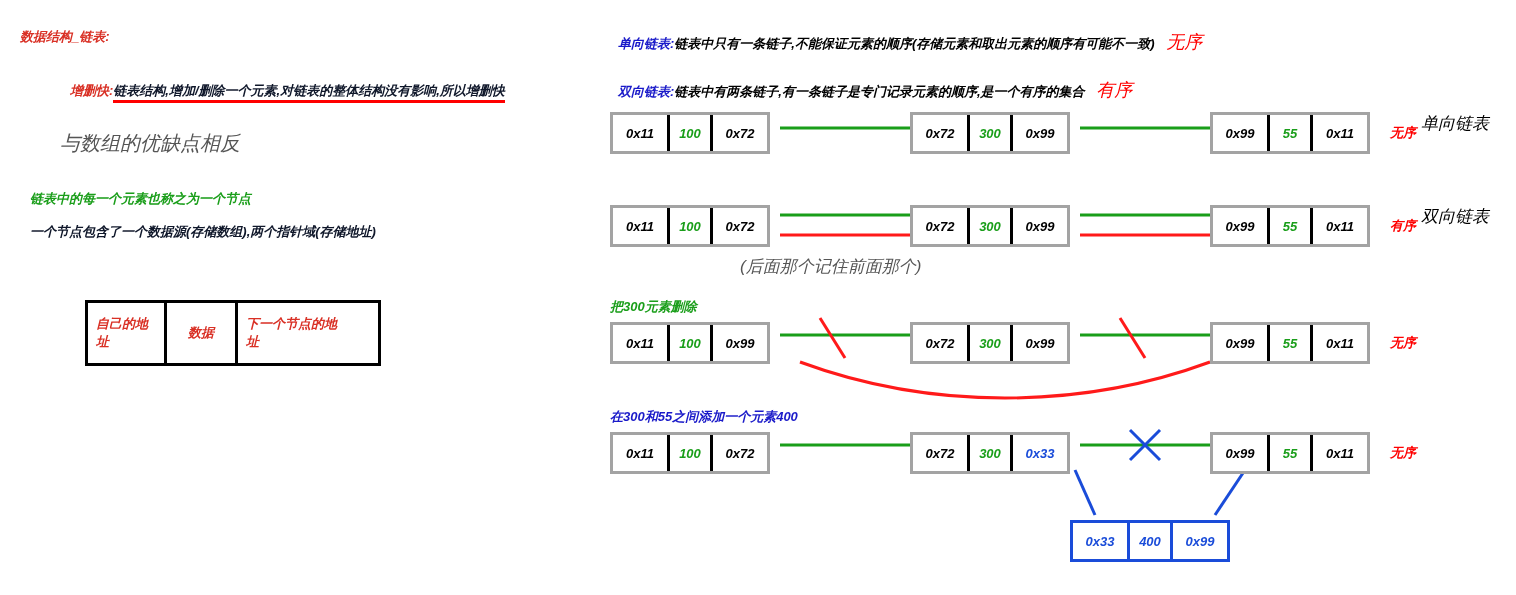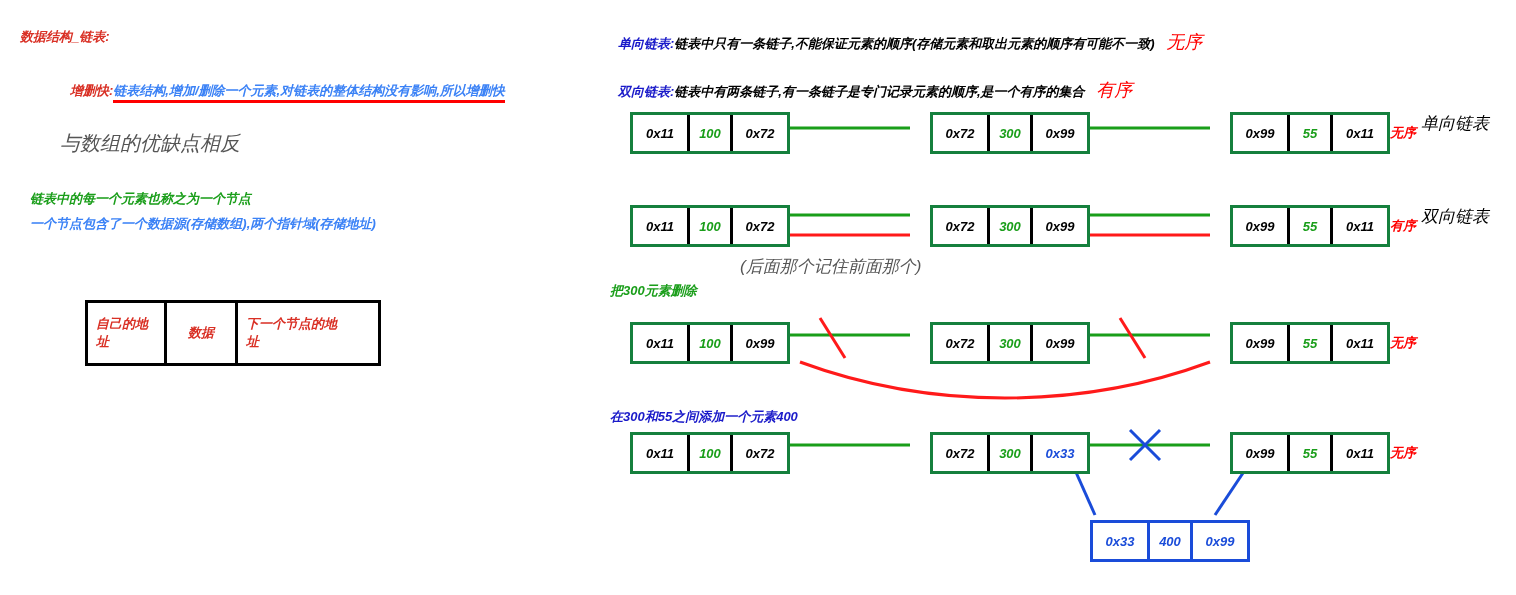--- a/index.html
+++ b/index.html
@@ -2,29 +2,29 @@
 <html><head>
 <meta charset="utf-8">
 <style>
   html,body{margin:0;padding:0;background:#fff;font-family:"Microsoft YaHei","SimSun",sans-serif;font-size:13px;color:#000;}
   .page{position:relative;width:1516px;height:595px;font-style:italic;}
   .abs{position:absolute;}
   .bold{font-weight:bold;}
   .red{color:#d93025;}
   .red2{color:#ff0000;}
   .green{color:#1a9e1a;}
-  .blue{color:#3b82f6;}
+  .blue{color:#0f172a;margin-top:8px;}
   .navy{color:#1a1ac9;}
   .black{color:#000;}
   .gray{color:#555;}
   .big{font-size:20px;color:#555;}
   .medium{font-size:18px;}
   .underline-red{border-bottom:3px solid #ff0000;}
   
-  .node{display:flex;border:3px solid #15803d;height:36px;background:#fff;margin-left:20px;}
+  .node{display:flex;border:3px solid #a3a3a3;height:36px;background:#fff;}
   .cell{display:flex;align-items:center;justify-content:center;font-weight:bold;font-size:13px;}
   .divider{width:0;border-left:3px solid #000;}
   .addr{width:54px;}
   .val{width:40px;}
   
   .legend{display:flex;border:3px solid #000;height:60px;}
   .legend .lcell{display:flex;align-items:center;font-weight:bold;color:#d93025;font-size:13px;padding:4px 8px;box-sizing:border-box;}
   svg{position:absolute;top:0;left:0;pointer-events:none;}
 </style>
 </head>
@@ -131,21 +131,21 @@
   <div class="cell addr">0x99</div>
       <div class="divider"></div>
   <div class="cell val green">55</div>
       <div class="divider"></div>
   <div class="cell addr">0x11</div>
 </div>
 <div class="abs bold red2" style="left:1390px;top:217px;">有序</div>
 <div class="abs" style="left:1420px;top:205px;font-size:17px;width:70px;text-align:center;">双向链表</div>
 <div class="abs gray" style="left:740px;top:255px;font-size:17px;">(后面那个记住前面那个)</div>
 
-<div class="abs bold green" style="left:610px;top:282px;">把300元素删除</div>
+<div class="abs bold green" style="left:610px;top:298px;">把300元素删除</div>
 <div class="abs node" style="left:610px;top:322px;">
   <div class="cell addr">0x11</div>
       <div class="divider"></div>
   <div class="cell val green">100</div>
       <div class="divider"></div>
   <div class="cell addr">0x99</div>
 </div>
 <div class="abs node" style="left:910px;top:322px;">
   <div class="cell addr">0x72</div>
       <div class="divider"></div>

